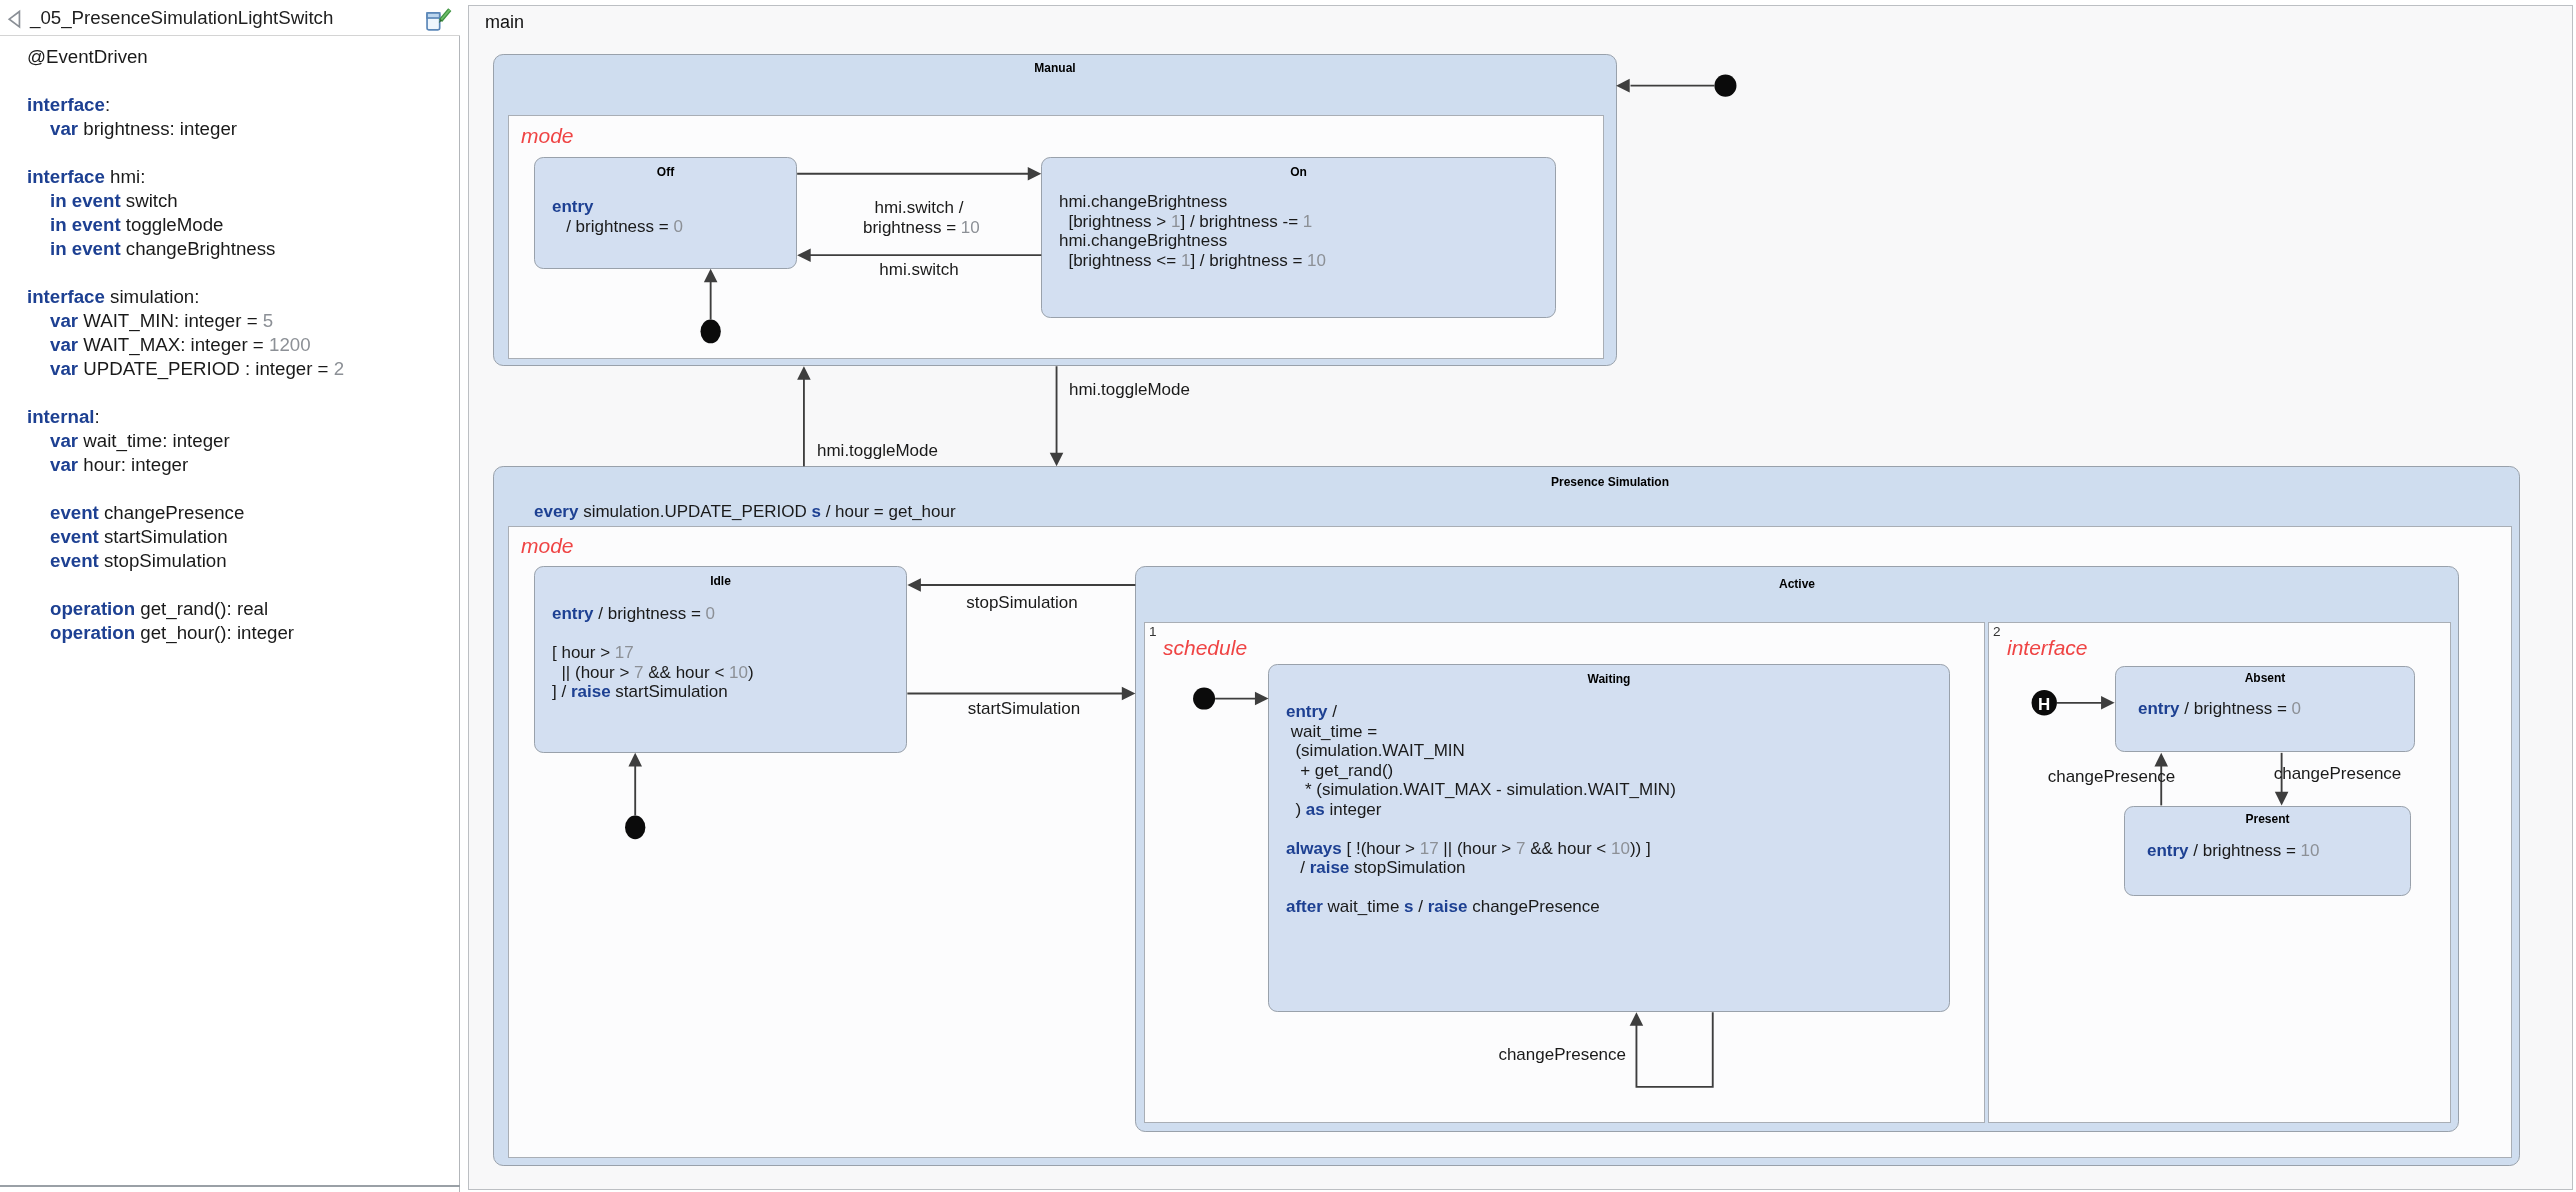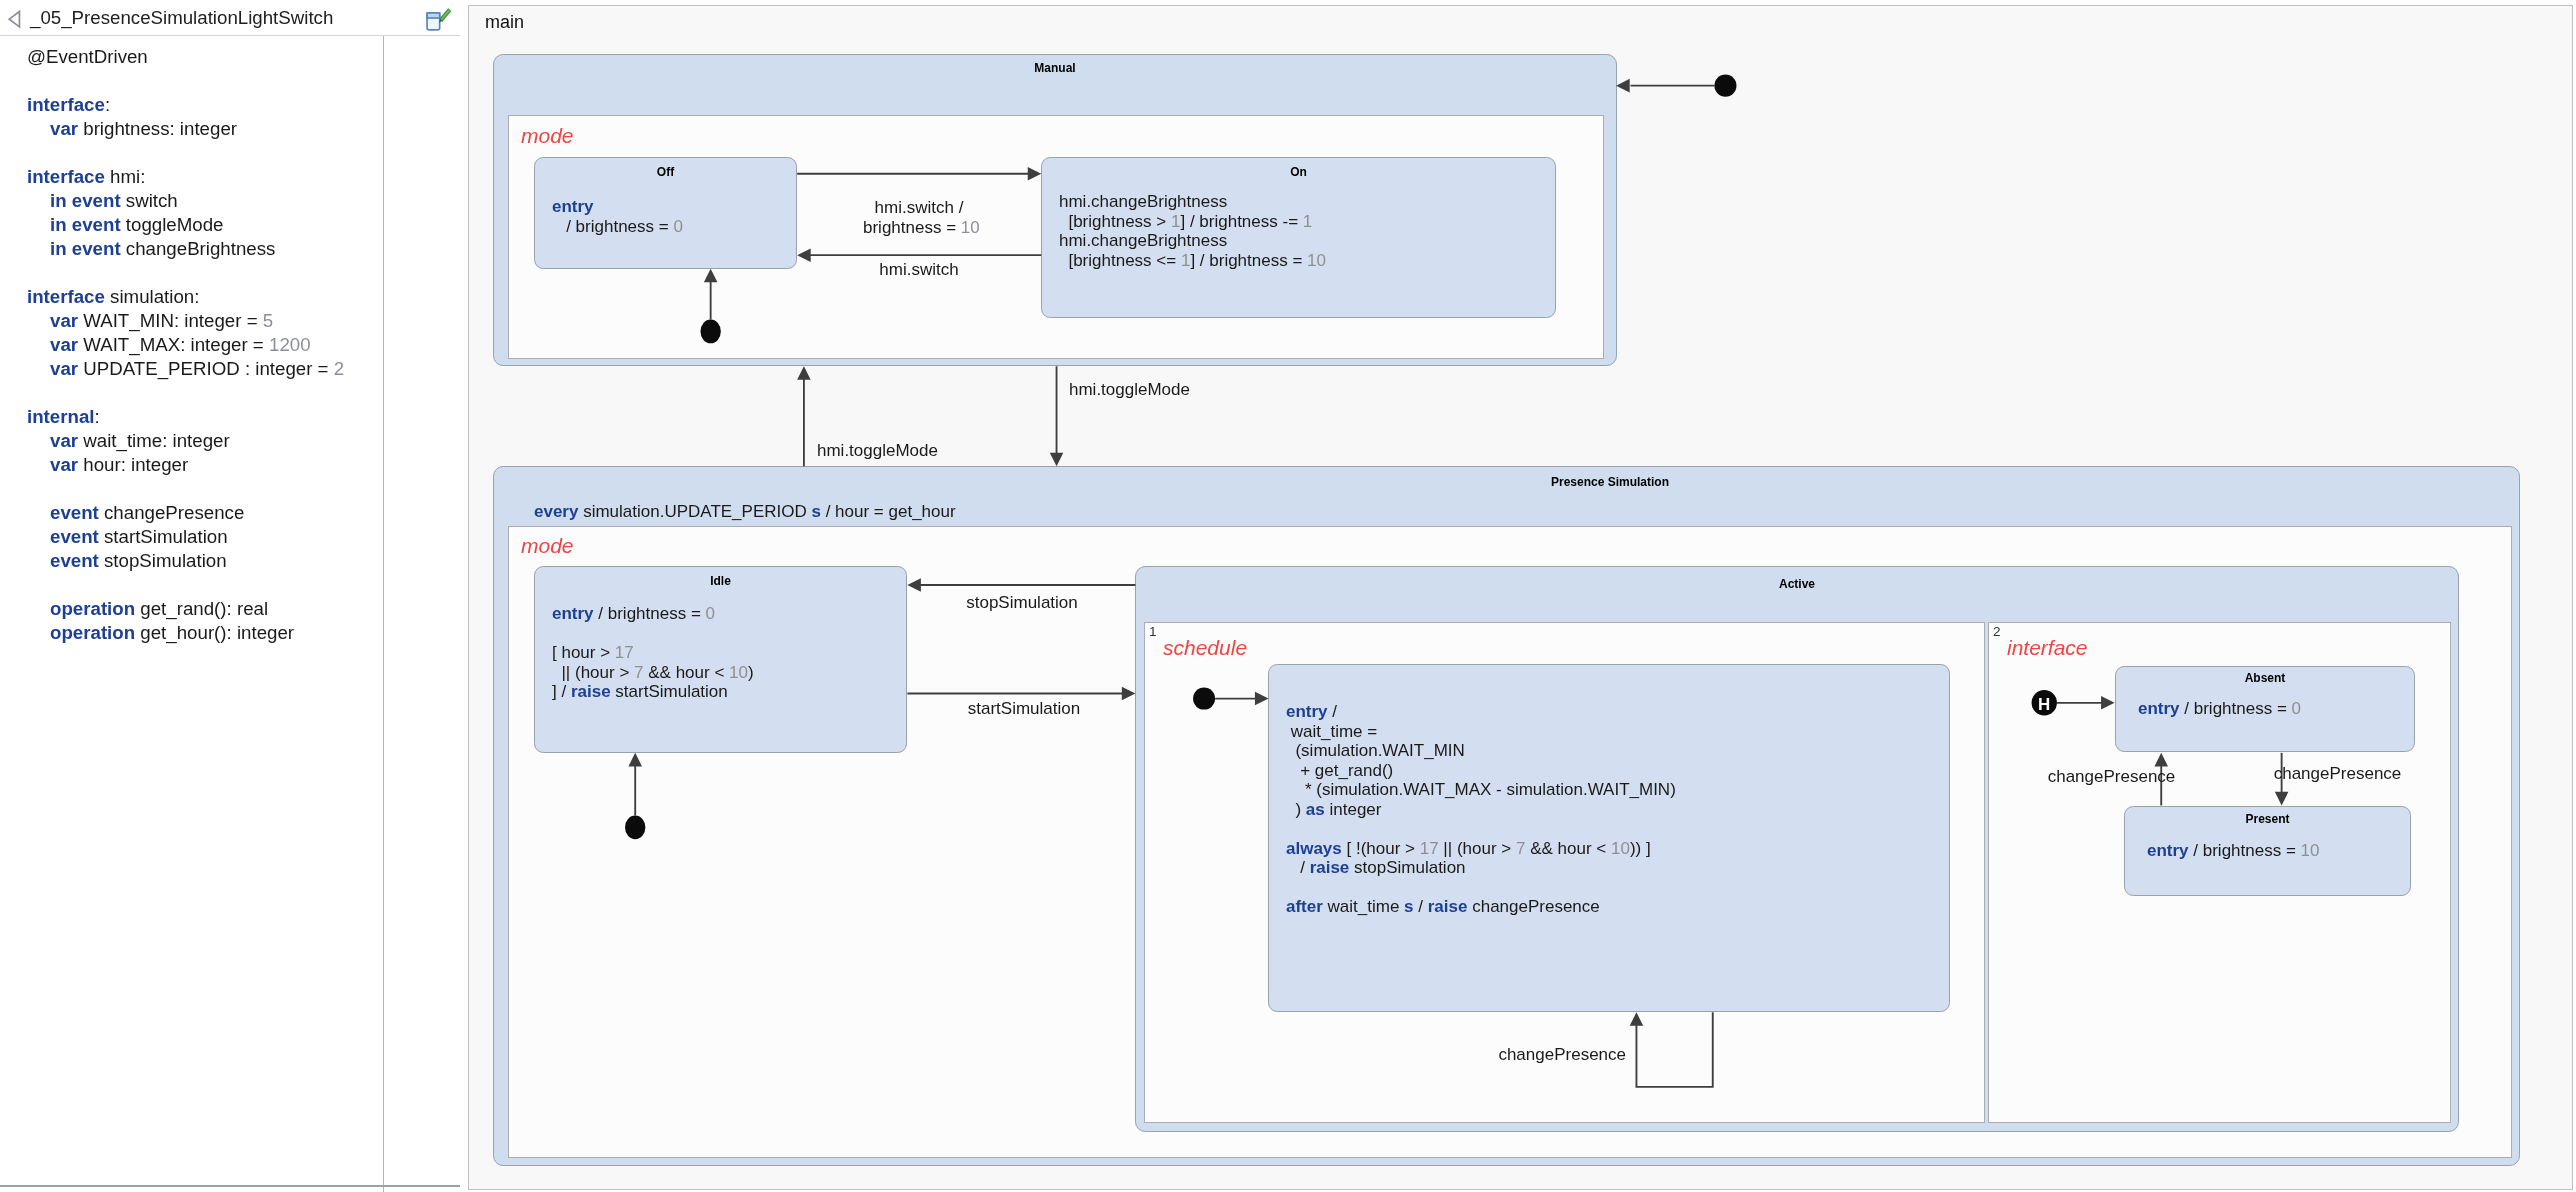--- a/index.html
+++ b/index.html
@@ -5,21 +5,21 @@
   html,body{margin:0;padding:0;}
   body{
     width:2576px;height:1192px;position:relative;overflow:hidden;
     background:#ffffff;
     font-family:"Liberation Sans", sans-serif;
     color:#1a1a1a;
     -webkit-font-smoothing:antialiased;
   }
   
   #sidebar{
-    position:absolute;left:0;top:0;width:384px;height:1192px;
+    position:absolute;left:0;top:0;width:460px;height:1192px;
     background:#ffffff;border-right:0.8px solid #b3b6ba;box-sizing:border-box;
   }
   #sidebar-bottom-line{position:absolute;left:0;top:1185px;width:460px;height:1.7px;background:#9aa0a6;}
   #sidebar-header{
     position:absolute;left:0;top:0;width:460px;height:36px;
     border-bottom:0.8px solid #d4d4d4;box-sizing:border-box;background:#ffffff;
   }
   #sidebar-title{
     position:absolute;left:30px;top:0;height:36px;line-height:36px;
     font-size:18.7px;color:#202020;white-space:nowrap;
@@ -166,20 +166,21 @@
 
 <div class="region" style="left:1144px;top:622px;width:841px;height:501px;"></div>
 <div class="regnum" style="left:1149px;top:624px;">1</div>
 <div class="regname" style="left:1163px;top:636px;">schedule</div>
 
 <div class="region" style="left:1988px;top:622px;width:463px;height:501px;"></div>
 <div class="regnum" style="left:1993px;top:624px;">2</div>
 <div class="regname" style="left:2007px;top:636px;">interface</div>
 
 <div class="simple" style="left:1268px;top:664px;width:682px;height:348px;">
+  <div class="stitle" style="top:6.8px;">Waiting</div>
   <div class="slines" style="left:17px;top:37px;">
       <div class="tline"><span class="kw">entry</span><span> /</span></div>
       <div class="tline"><span> wait_time =</span></div>
       <div class="tline"><span>  (simulation.WAIT_MIN</span></div>
       <div class="tline"><span>   + get_rand()</span></div>
       <div class="tline"><span>    * (simulation.WAIT_MAX - simulation.WAIT_MIN)</span></div>
       <div class="tline"><span>  ) </span><span class="kw">as</span><span> integer</span></div>
       <div class="tline">&nbsp;</div>
       <div class="tline"><span class="kw">always</span><span> [ !(hour &gt; </span><span class="num">17</span><span> || (hour &gt; </span><span class="num">7</span><span> &amp;&amp; hour &lt; </span><span class="num">10</span><span>)) ]</span></div>
       <div class="tline"><span>   / </span><span class="kw">raise</span><span> stopSimulation</span></div>

